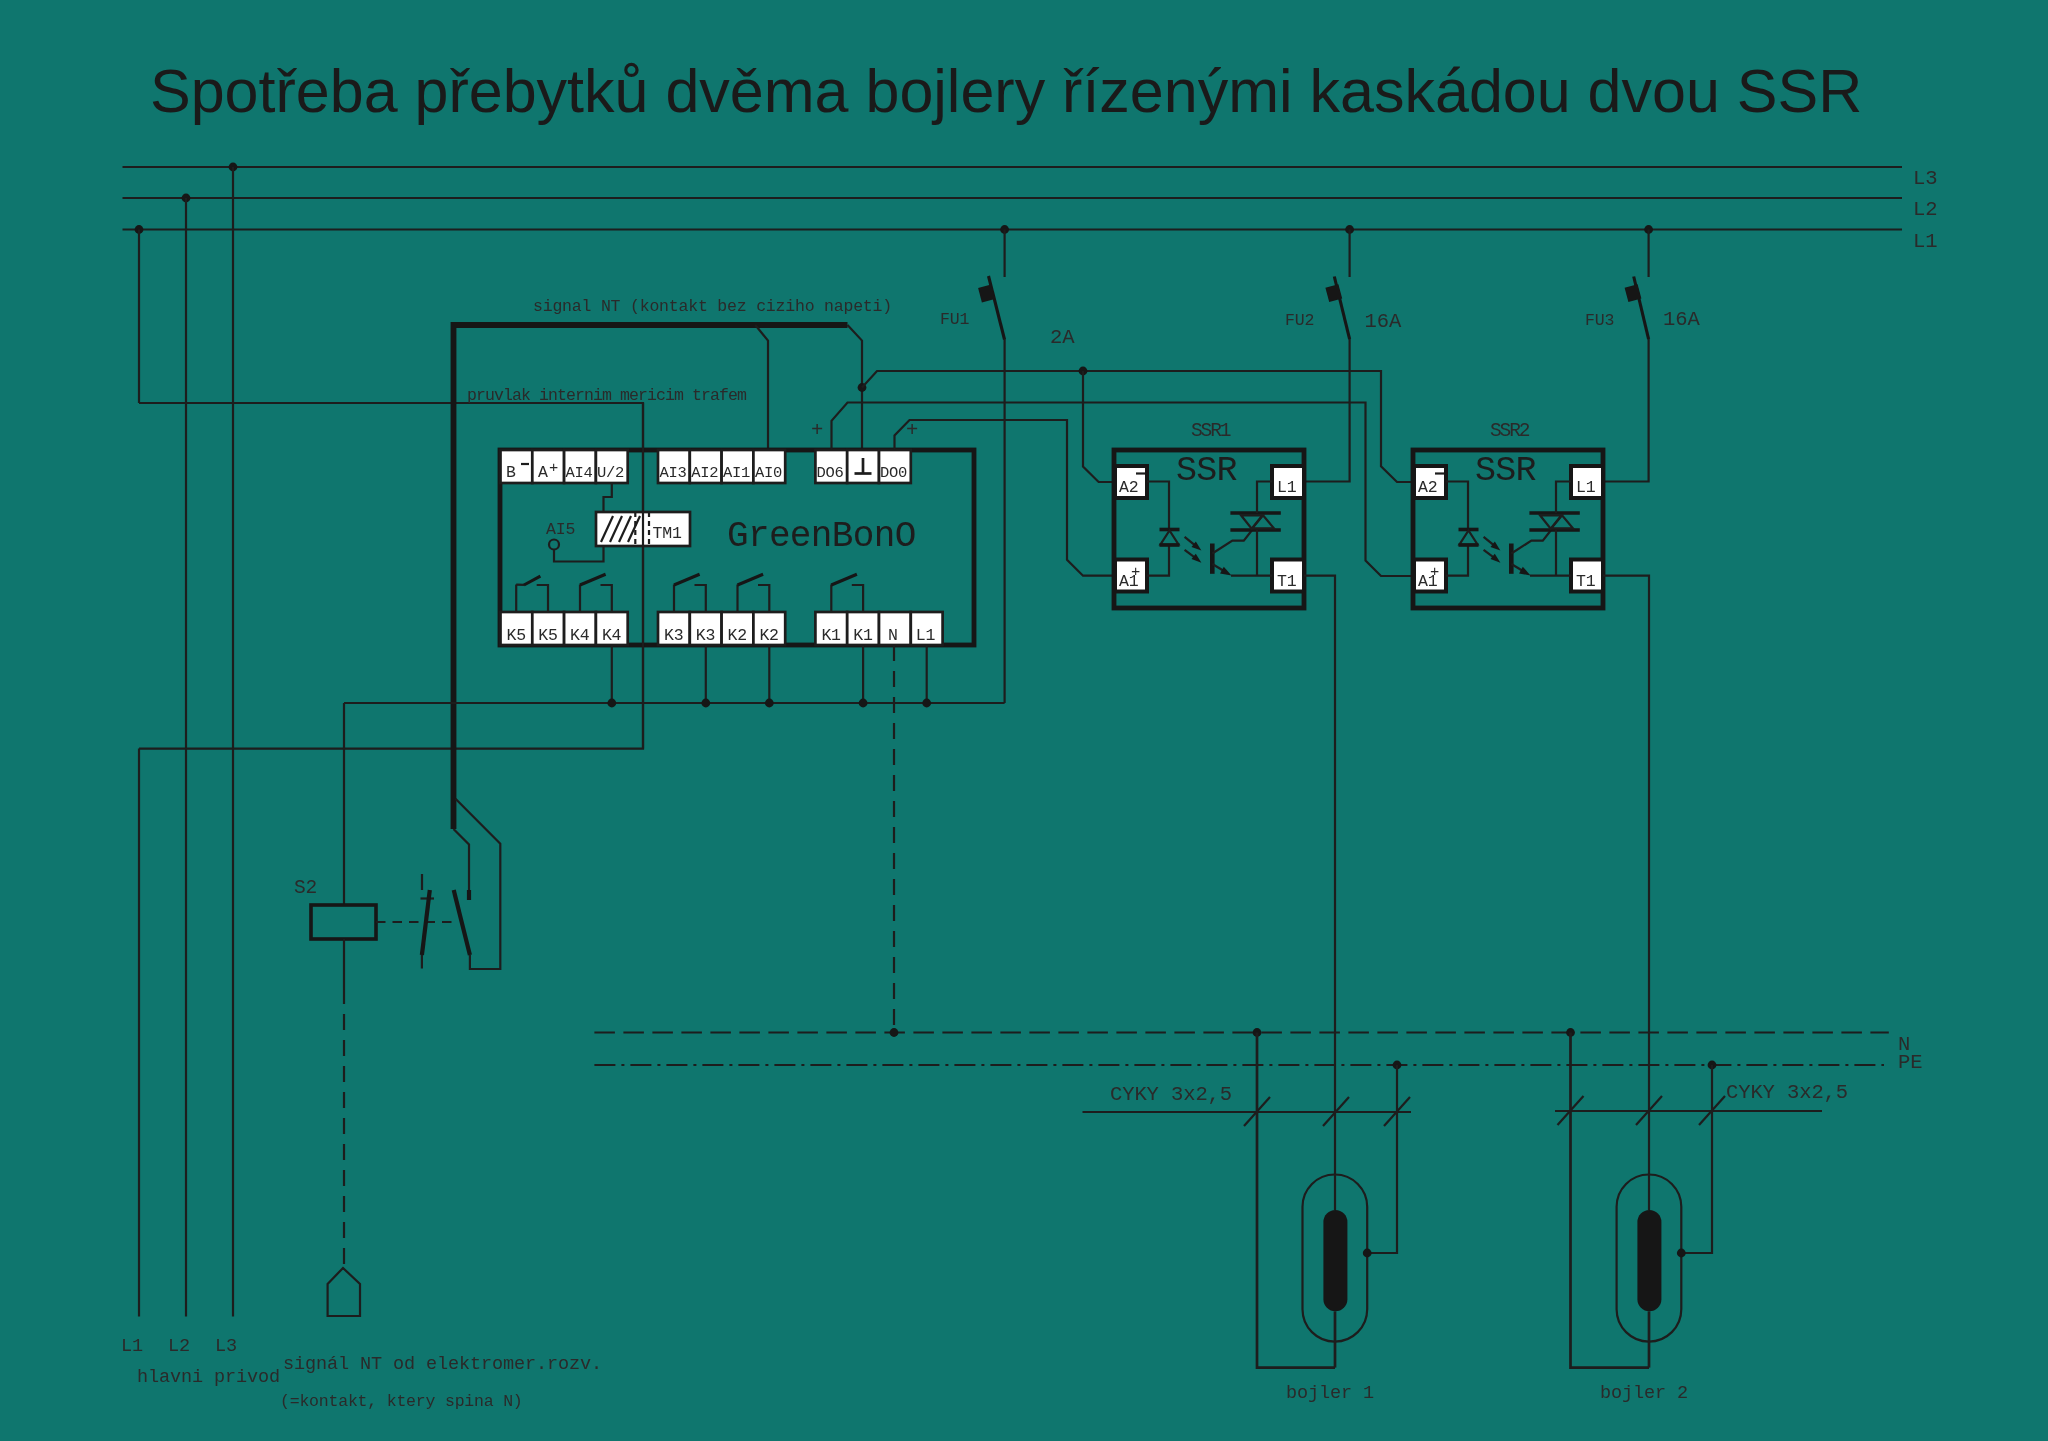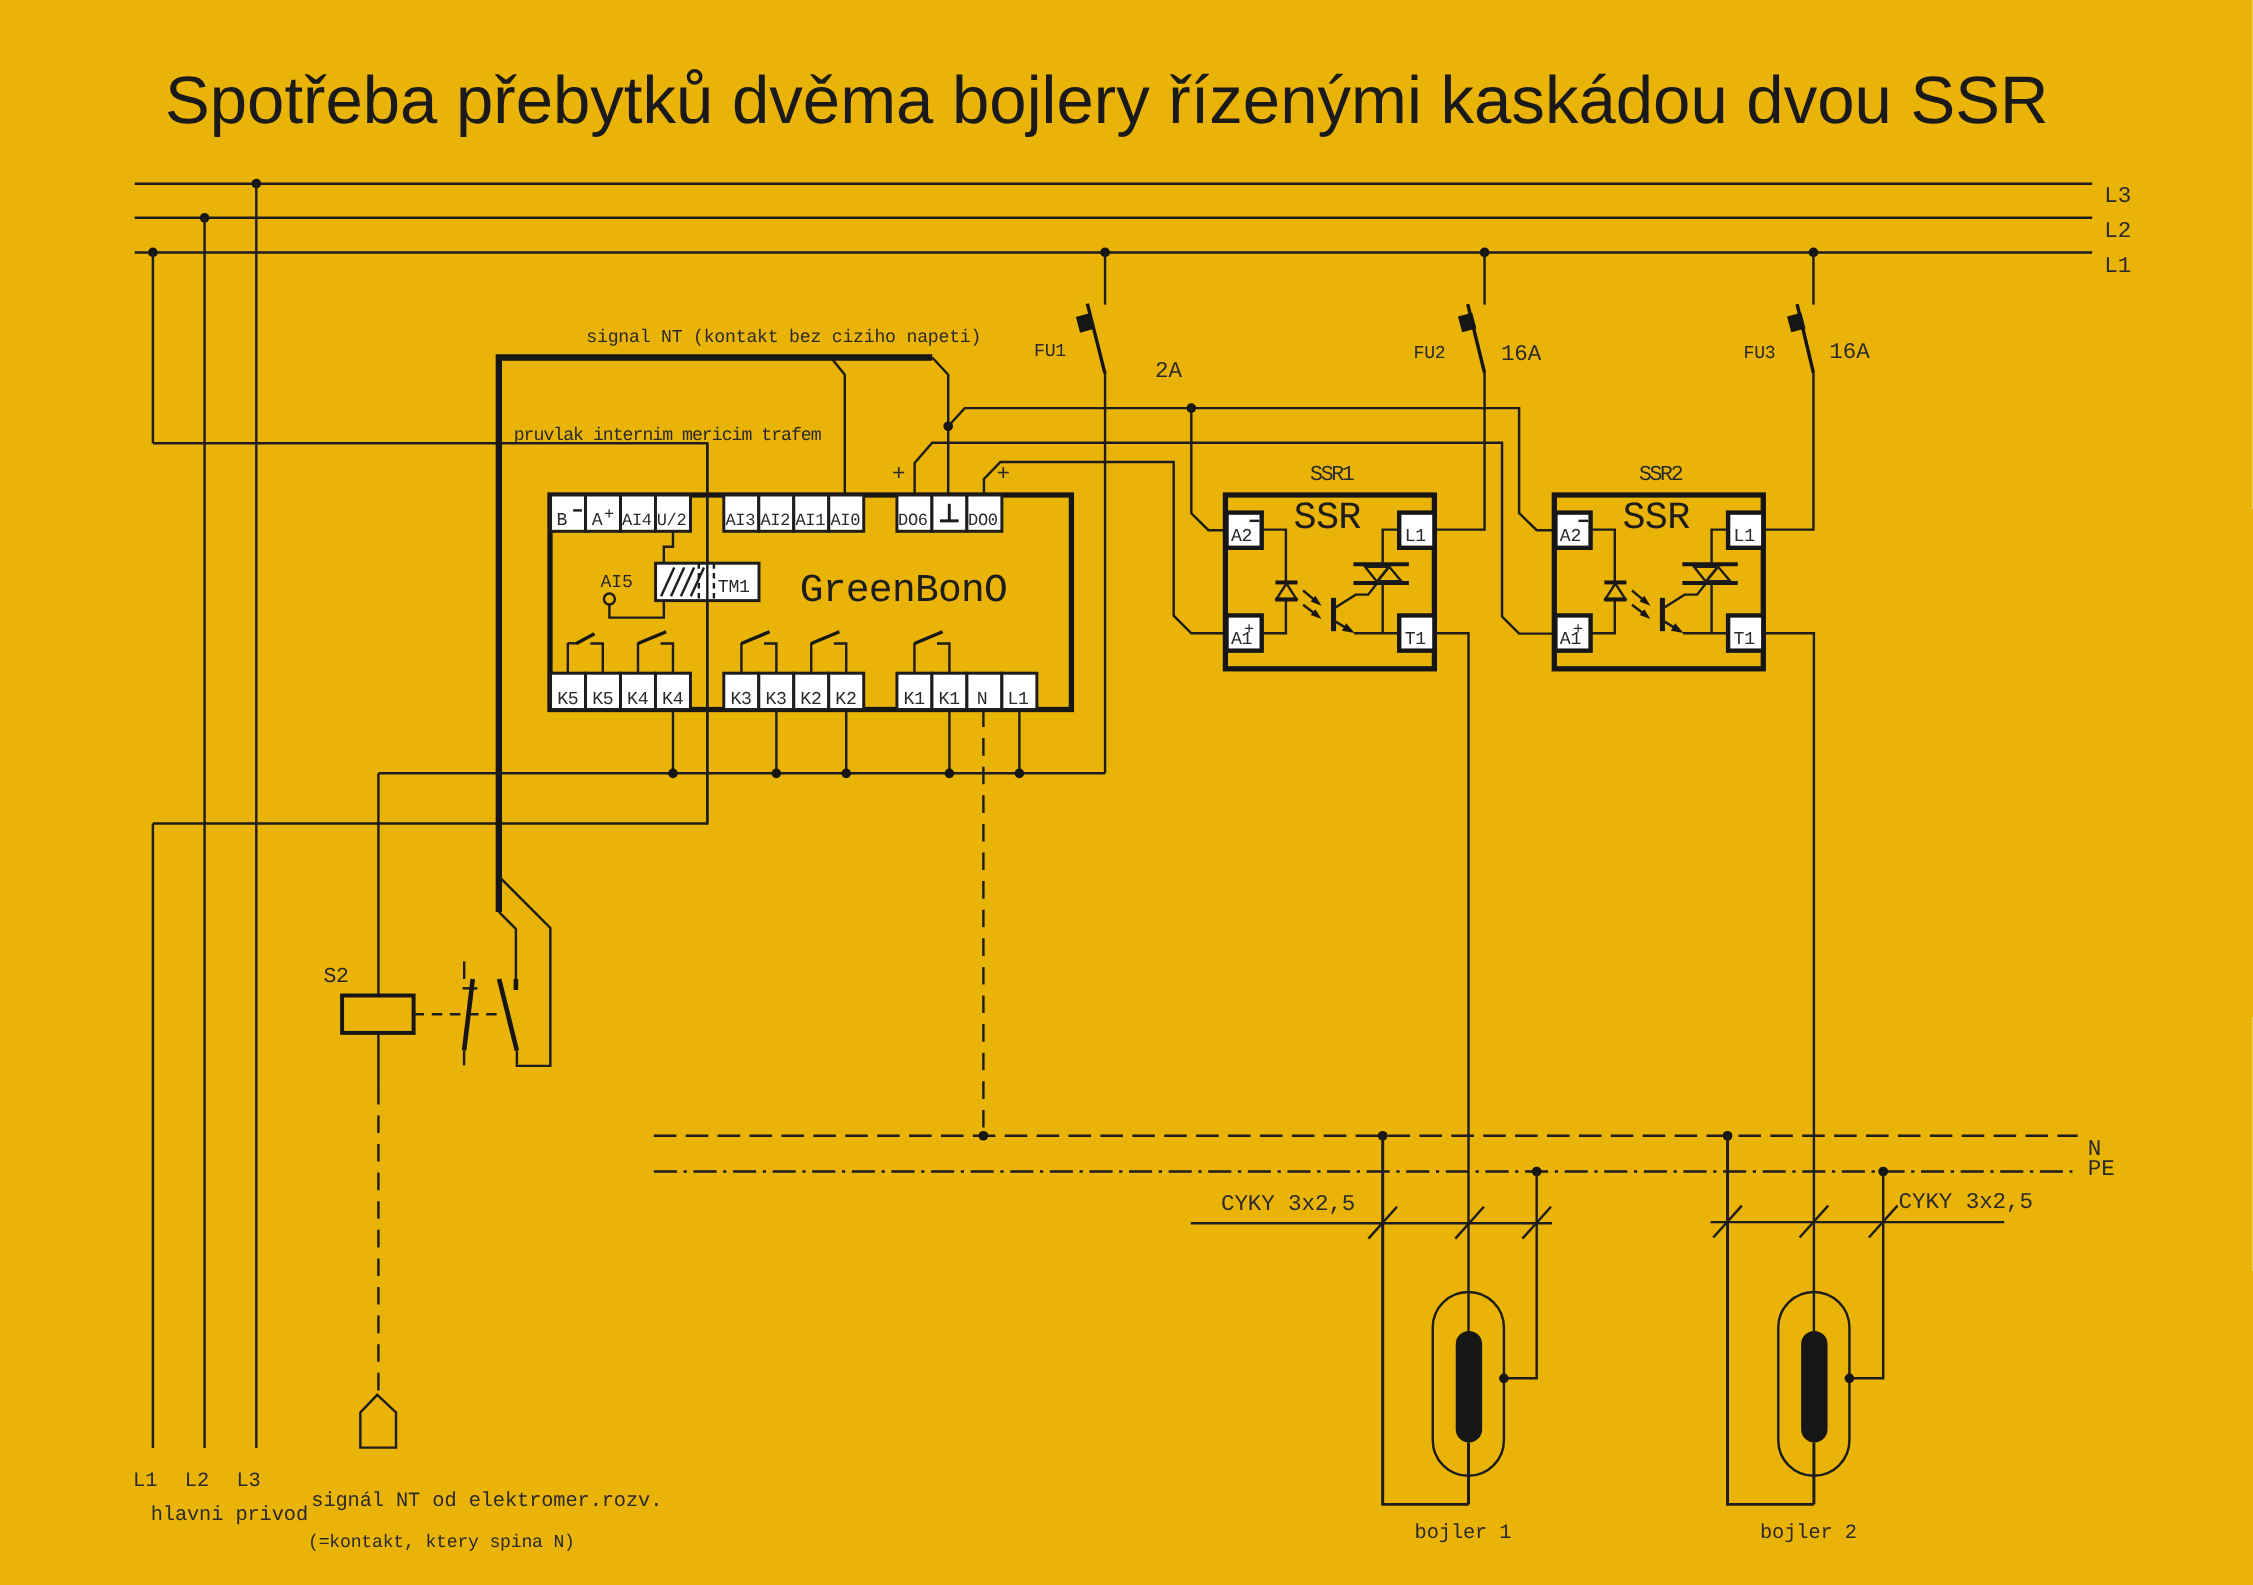--- a/index.html
+++ b/index.html
@@ -1,16 +1,16 @@
 <!DOCTYPE html>
 <html><head>
 <meta charset="utf-8">
 <style>
   html,body{margin:0;padding:0;background:#ffffff;}
-  #page{position:relative;width:2048px;height:1441px;background:#eab308;overflow:hidden;}
+  #page{position:relative;width:2048px;height:1441px;background:#0f766e;overflow:hidden;}
   svg{position:absolute;left:0;top:0;}
   .w{stroke:#1d1d1d;stroke-width:2.2;fill:none;}
   .wm{stroke:#1d1d1d;stroke-width:2.7;fill:none;}
   .thk{stroke:#161616;stroke-width:5.8;fill:none;}
   .bx{stroke:#161616;stroke-width:4.8;fill:none;}
   .tb{stroke:#1d1d1d;stroke-width:2.7;fill:#ffffff;}
   .tb2{stroke:#161616;stroke-width:4.0;fill:#ffffff;}
   .bar{stroke:#161616;stroke-width:3.6;fill:none;}
   .bl{stroke:#161616;stroke-width:3.1;fill:none;}
   .bl2{stroke:#161616;stroke-width:4.2;fill:none;}

